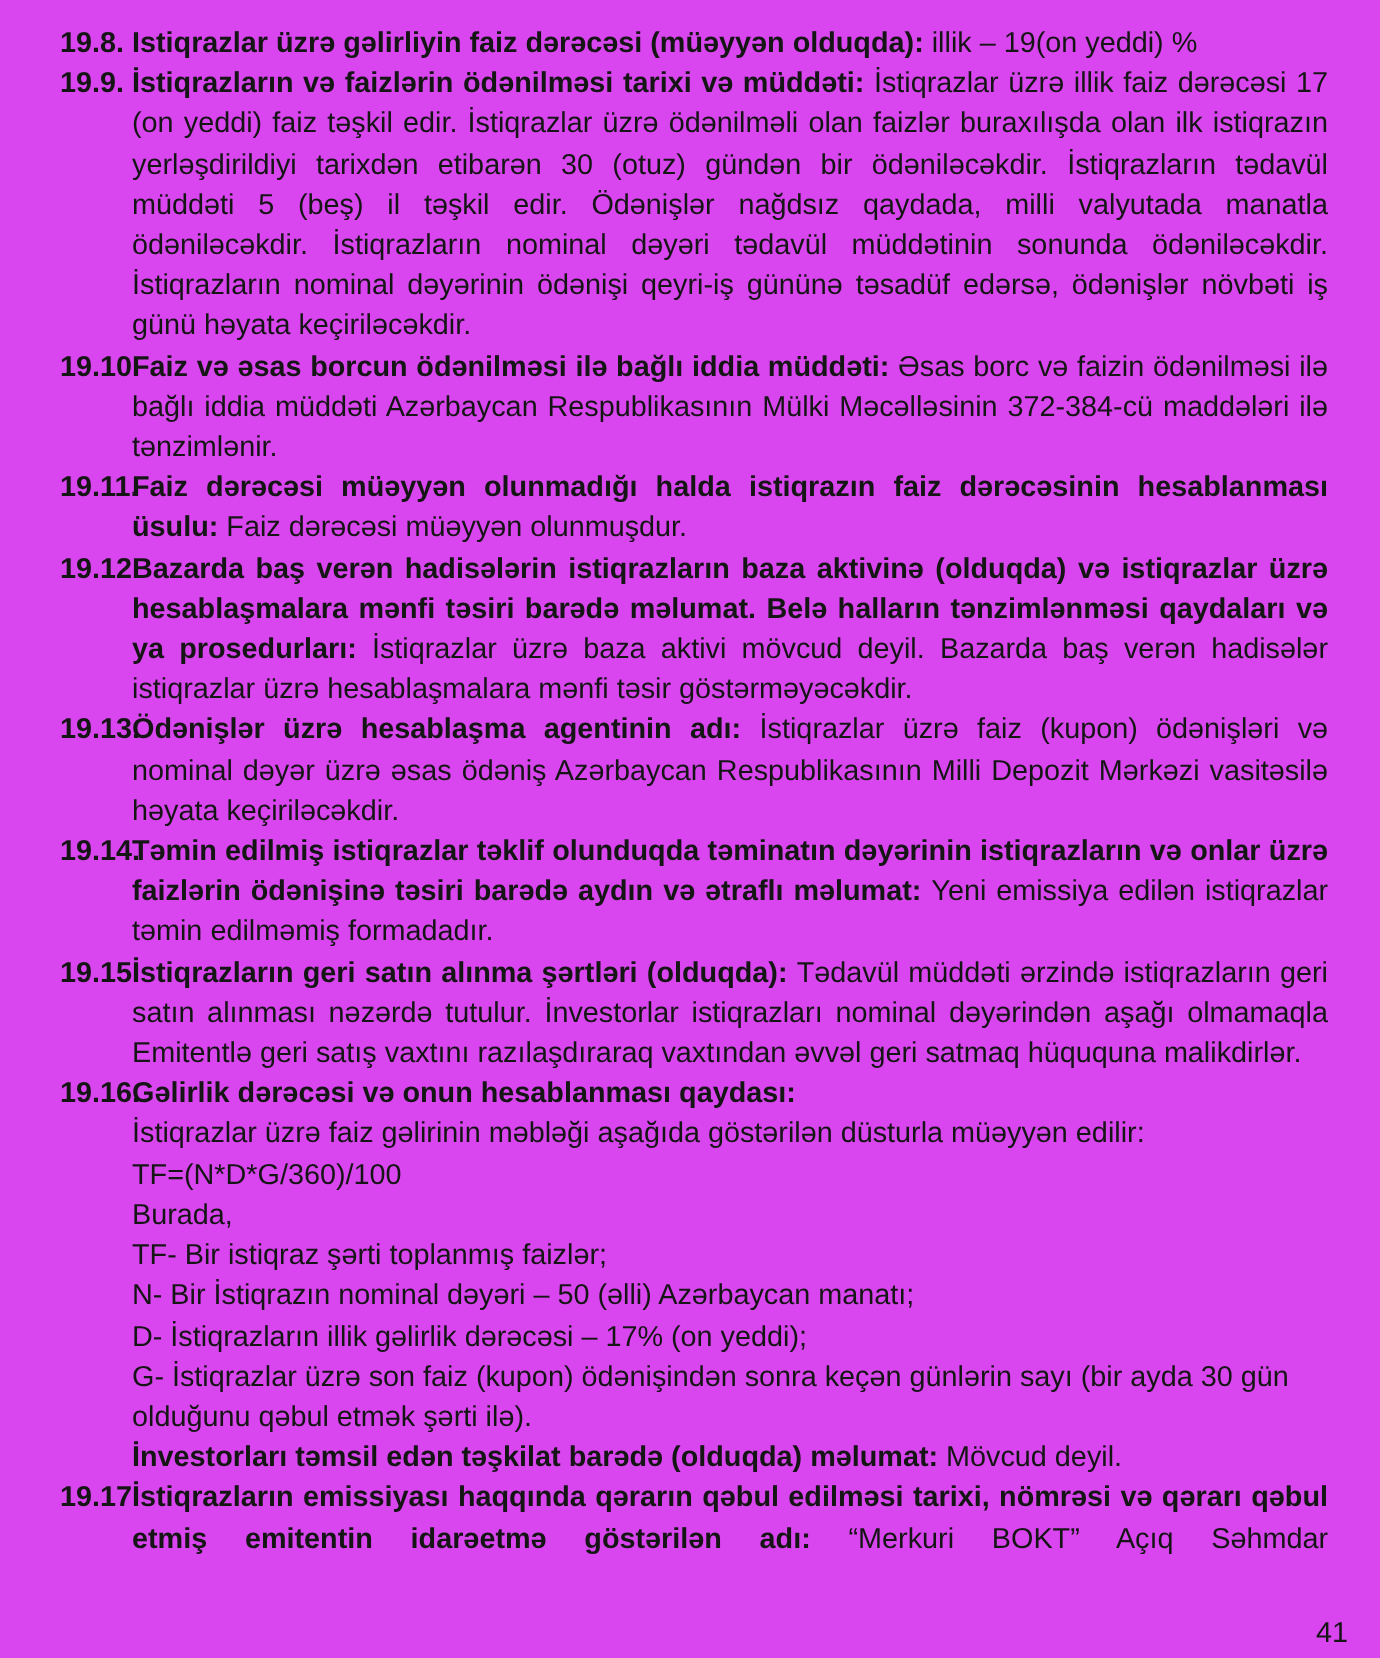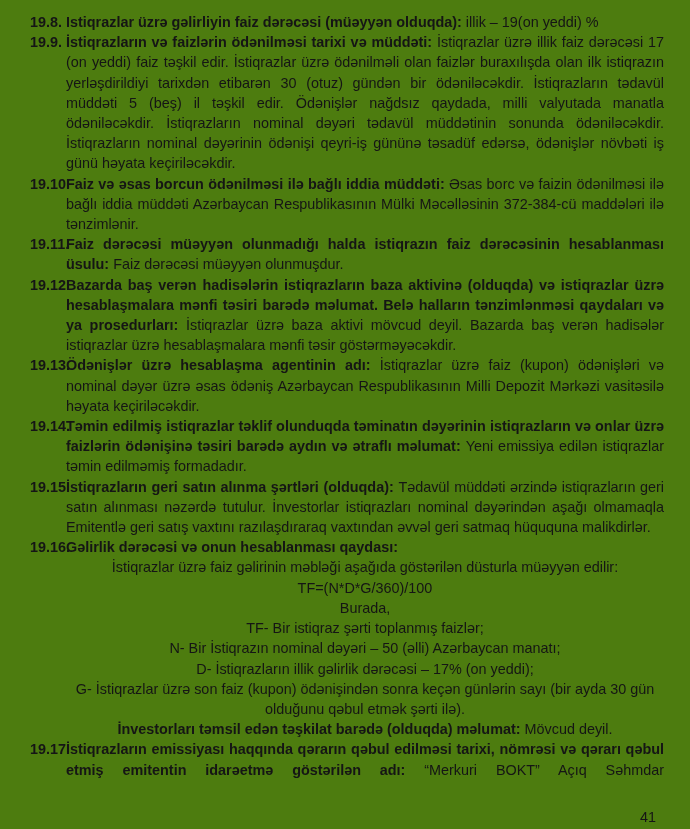--- a/index.html
+++ b/index.html
@@ -11,43 +11,43 @@
     height: 829px;
     font-family: "Liberation Sans", sans-serif;
     color: #151515;
     overflow: hidden;
   }
   .page {
     position: relative;
     width: 690px;
     height: 829px;
     padding: 12px 26px 0 30px;
-    background: #4d7c0f;
+    background: #d946ef;
   }
   .item {
     position: relative;
     padding-left: 36px;
     font-size: 14.4px;
     line-height: 20.2px;
     text-align: justify;
   }
   .num {
     position: absolute;
     left: 0;
     top: 0;
     font-weight: 700;
     white-space: nowrap;
   }
   .head { font-weight: 700; margin-top: 36px; }
   .head::after { content: " "; }
-  .sub { text-align: center; }
+  .sub { text-align: left; }
   .justify-last { text-align-last: justify; }
   .page-number {
     position: absolute;
-    right: 34px;
+    right: 16px;
     bottom: 4px;
     font-size: 14.4px;
     line-height: 16px;
     color: #151515;
   }
 </style>
 </head>
 <body>
 
 <div class="page">

